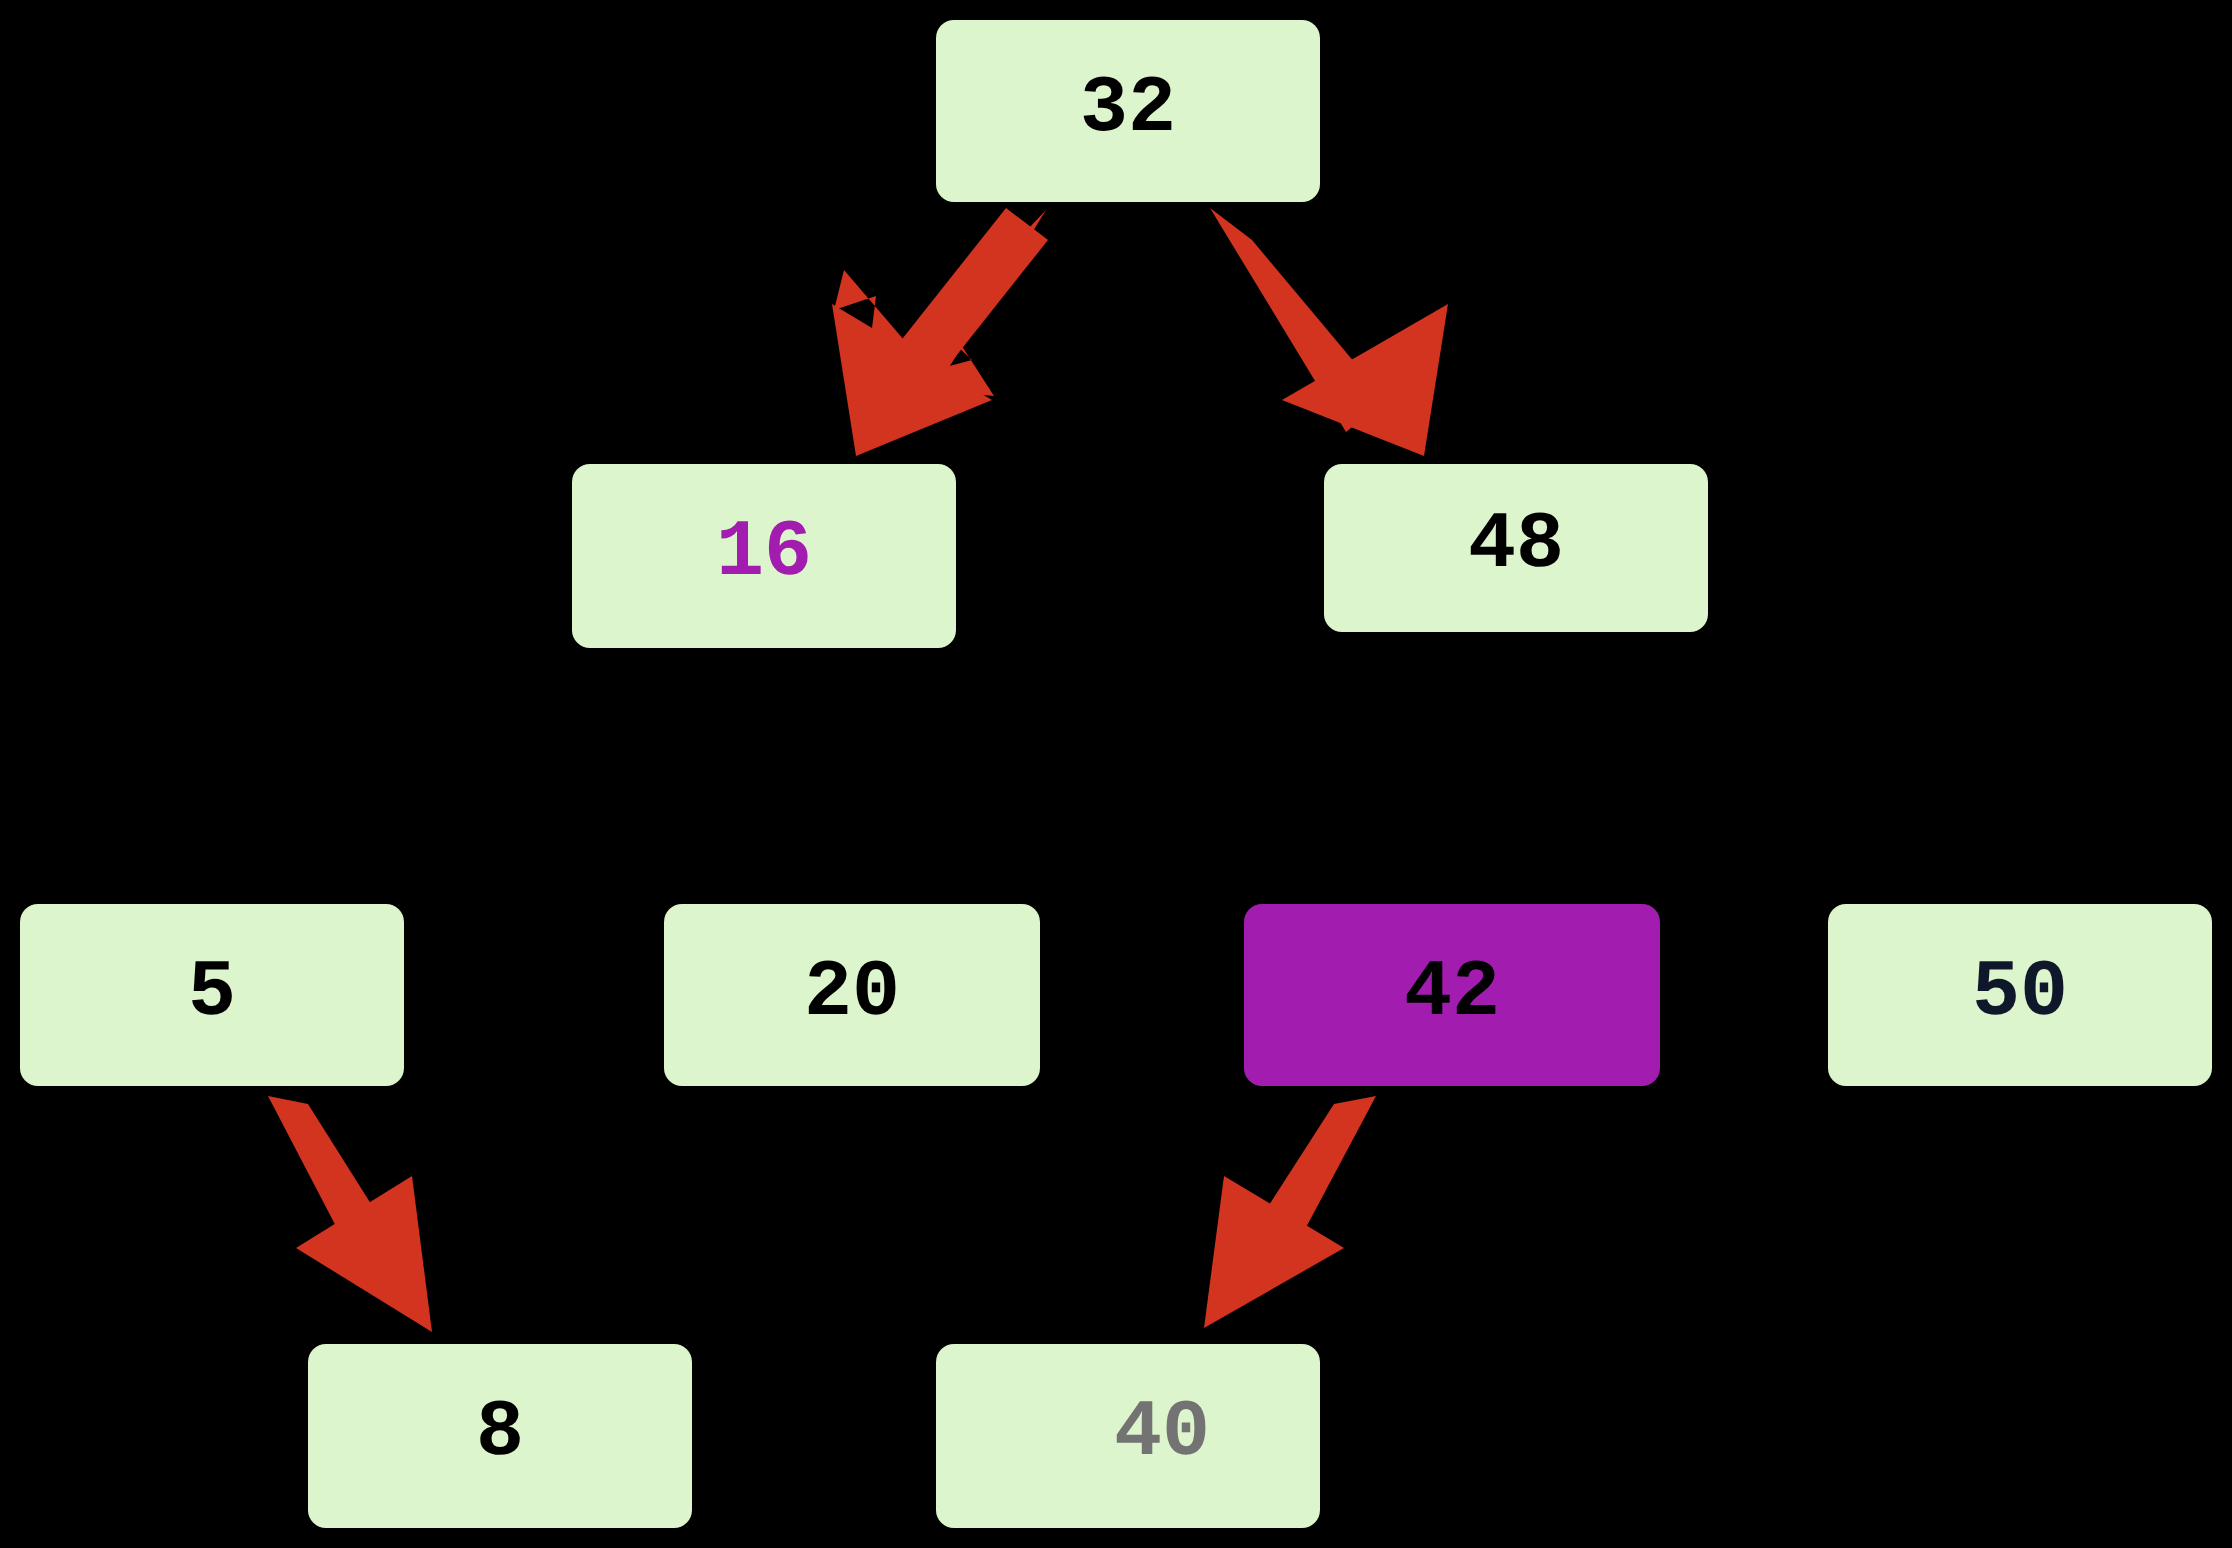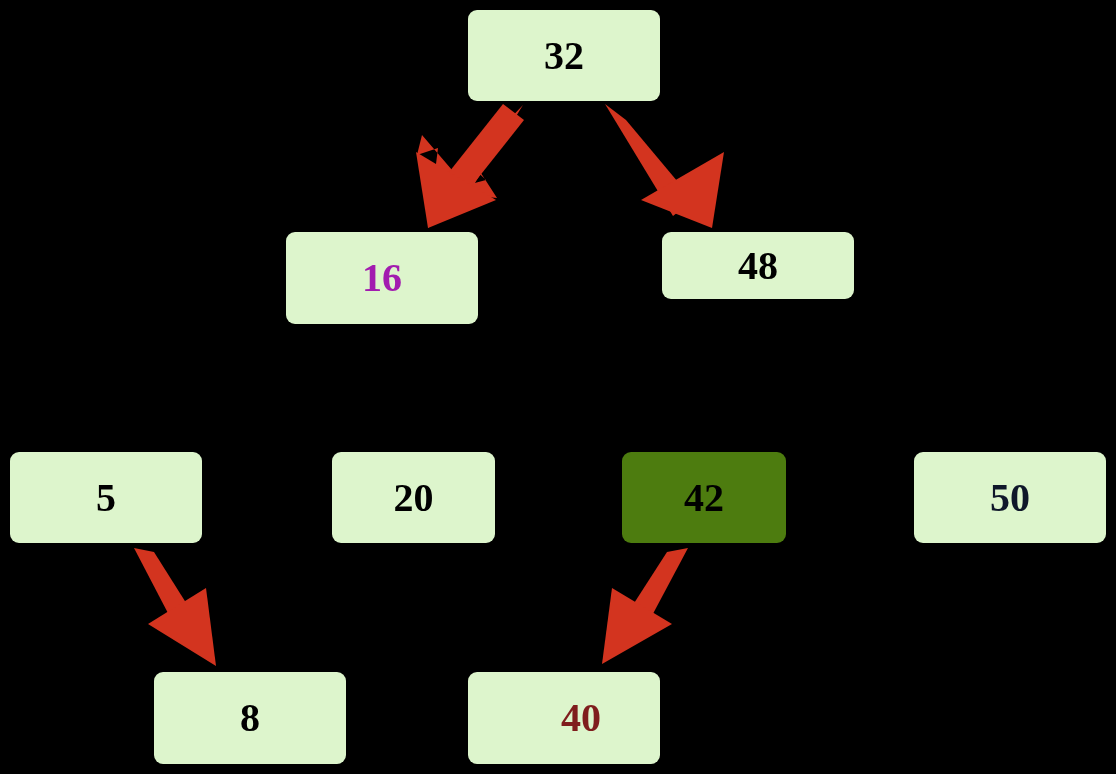--- a/index.html
+++ b/index.html
@@ -30,21 +30,21 @@
     position: absolute;
     box-sizing: border-box;
     background: #ddf5cc;
     border-radius: 9px;
     display: flex;
     align-items: center;
     justify-content: center;
   }
   .node-label {
     color: #000000;
-    font-family: Liberation Serif, serif;
+    font-family: Liberation Mono, monospace;
     font-size: 40px;
     font-weight: bold;
     line-height: 1;
     letter-spacing: 0px;
     user-select: none;
   }
 </style>
 </head>
 <body>
 
@@ -67,41 +67,41 @@
   </svg>
 
   <div class="node-box" style="left: 468px; top: 10px; width: 192px; height: 91px; background: rgb(221, 245, 204);">
     <span class="node-label" style="color: rgb(0, 0, 0);">32</span>
   </div>
 
   <div class="node-box" style="left: 286px; top: 232px; width: 192px; height: 92px; background: rgb(221, 245, 204);">
     <span class="node-label" style="color: #a21caf;">16</span>
   </div>
 
-  <div class="node-box" style="left: 662px; top: 232px; width: 192px; height: 67px; background: rgb(221, 245, 204);">
+  <div class="node-box" style="left: 662px; top: 232px; width: 192px; height: 84px; background: rgb(221, 245, 204);">
     <span class="node-label" style="color: rgb(0, 0, 0);">48</span>
   </div>
 
   <div class="node-box" style="left: 10px; top: 452px; width: 192px; height: 91px; background: rgb(221, 245, 204);">
     <span class="node-label" style="color: rgb(0, 0, 0);">5</span>
   </div>
 
-  <div class="node-box" style="left: 332px; top: 452px; width: 163px; height: 91px; background: rgb(221, 245, 204);">
+  <div class="node-box" style="left: 332px; top: 452px; width: 188px; height: 91px; background: rgb(221, 245, 204);">
     <span class="node-label" style="color: rgb(0, 0, 0);">20</span>
   </div>
 
-  <div class="node-box" style="left: 622px; top: 452px; width: 164px; height: 91px; background: #4d7c0f;">
+  <div class="node-box" style="left: 622px; top: 452px; width: 208px; height: 91px; background: #a21caf;">
     <span class="node-label" style="color: rgb(0, 0, 0);">42</span>
   </div>
 
   <div class="node-box" style="left: 914px; top: 452px; width: 192px; height: 91px; background: rgb(221, 245, 204);">
     <span class="node-label" style="color: #0f172a;">50</span>
   </div>
 
   <div class="node-box" style="left: 154px; top: 672px; width: 192px; height: 92px; background: rgb(221, 245, 204);">
     <span class="node-label" style="color: rgb(0, 0, 0);">8</span>
   </div>
 
   <div class="node-box" style="left: 468px; top: 672px; width: 192px; height: 92px; background: rgb(221, 245, 204);">
-    <span class="node-label" style="color: #7f1d1d; margin-left: 34px;">40</span>
+    <span class="node-label" style="color: #737373; margin-left: 34px;">40</span>
   </div>
 
 </div>
 
 </body></html>

